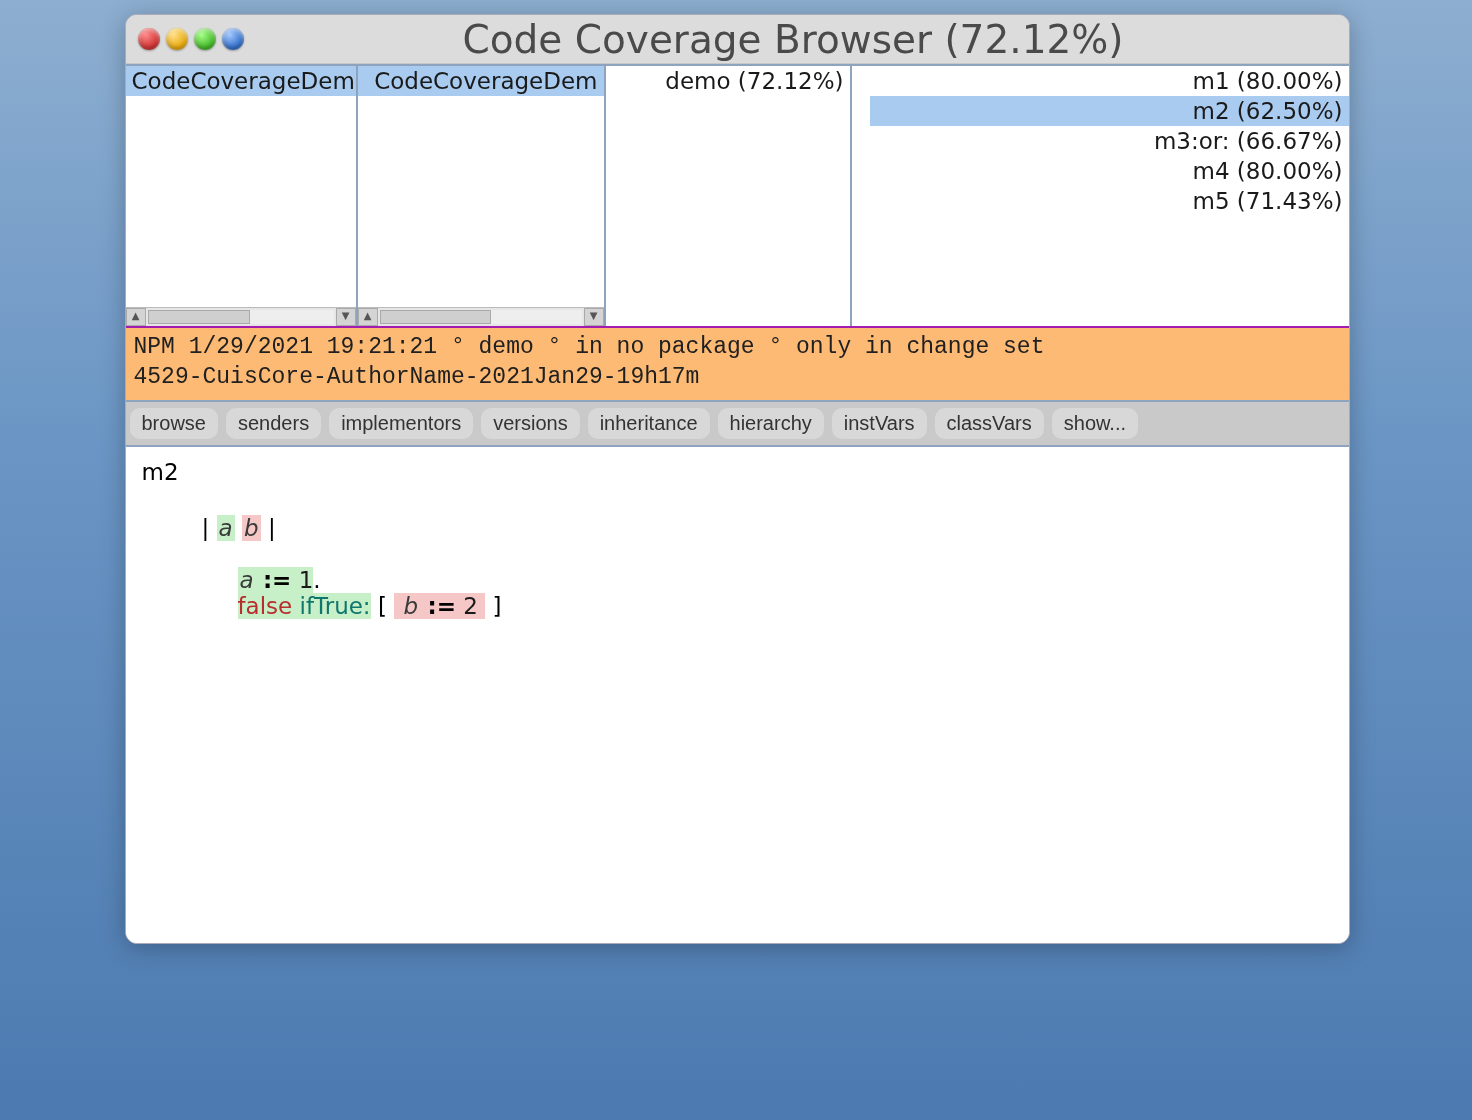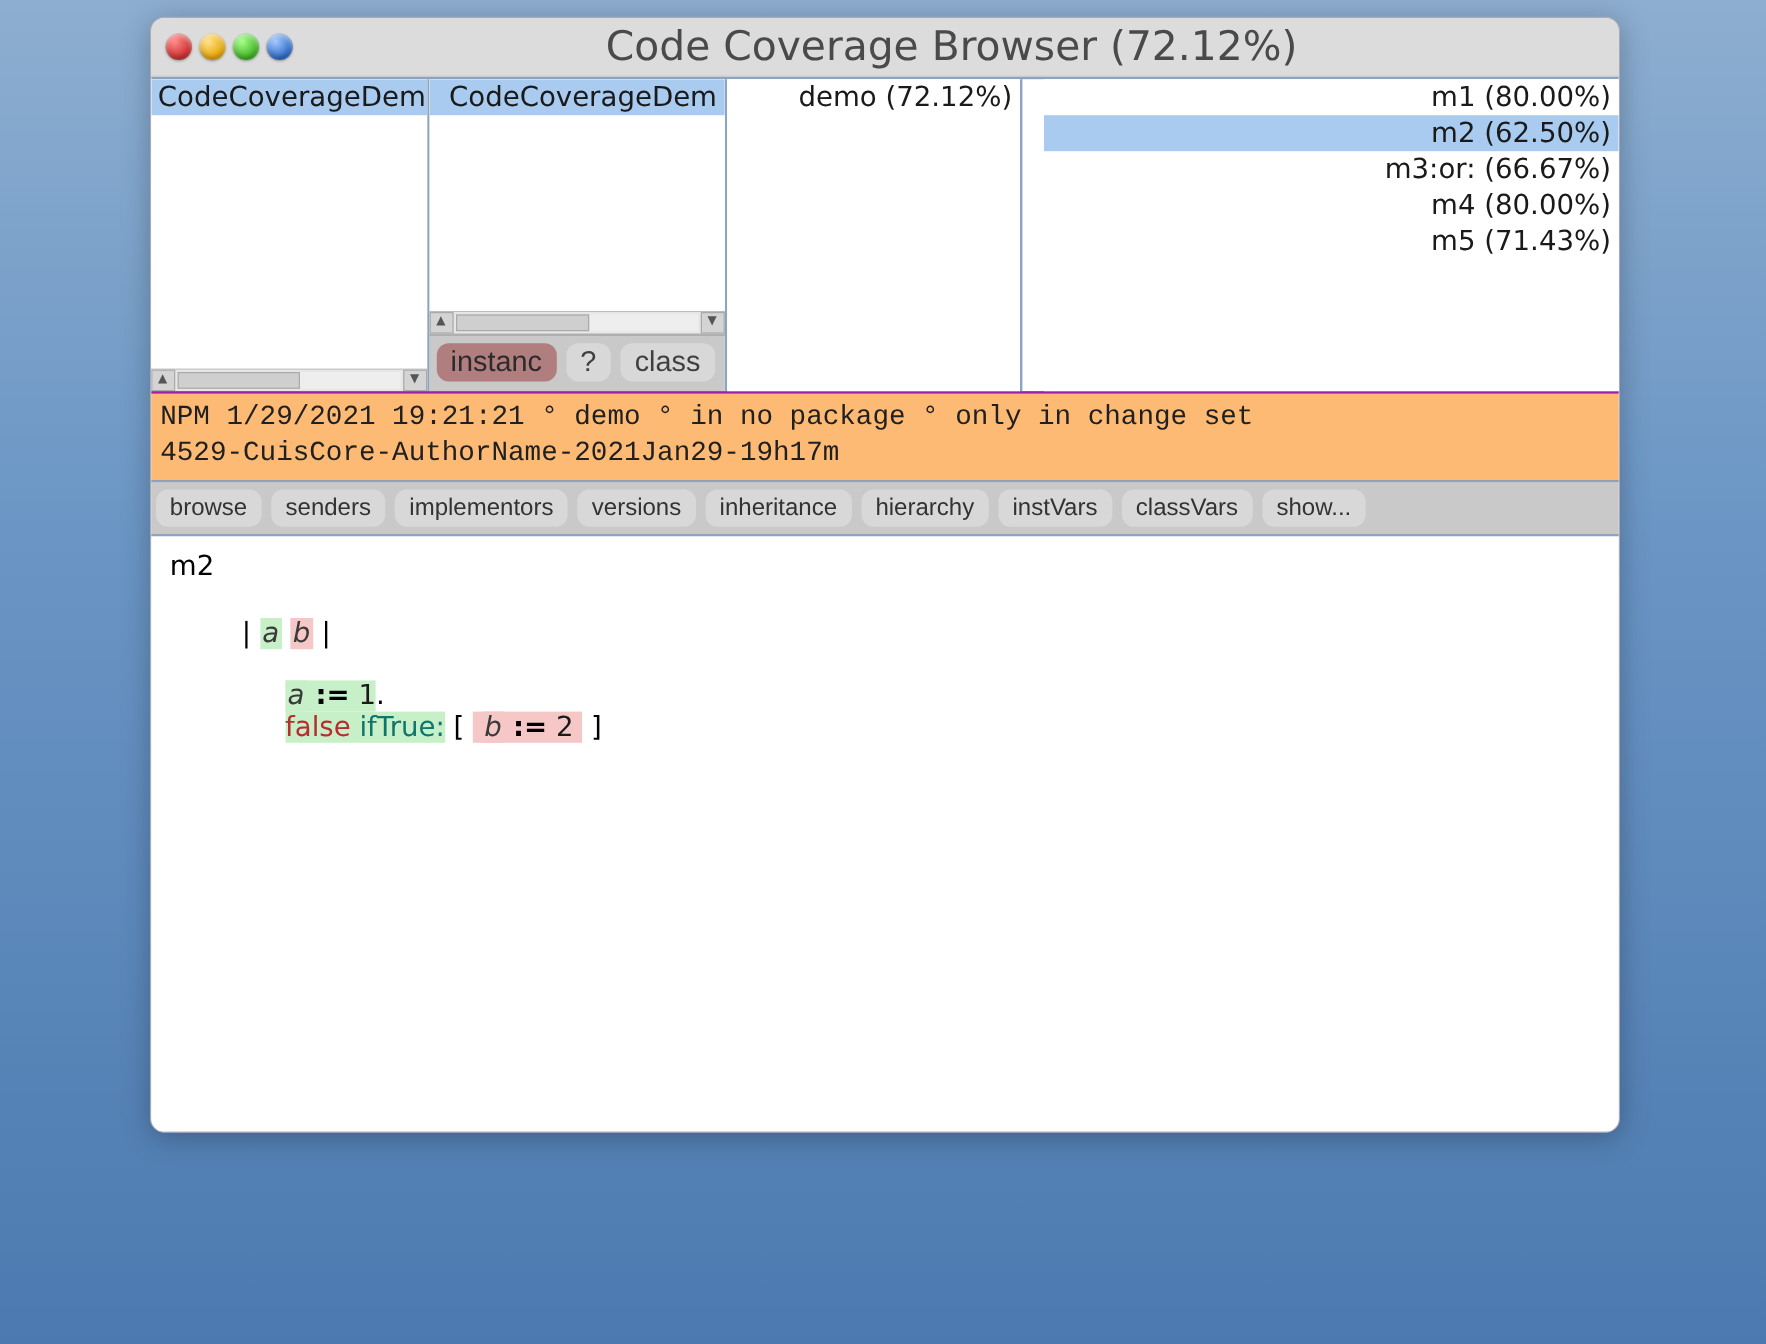--- a/index.html
+++ b/index.html
@@ -8,21 +8,21 @@
             -webkit-font-smoothing:antialiased;}
   .outer{padding:14px 14px 30px 14px;box-sizing:border-box;width:1251px;height:972px;margin:0 auto;position:relative;top:0;}
   .window{width:100%;height:100%;background:#e6e6e6;border-radius:12px;box-shadow:0 4px 24px rgba(0,0,0,.25);display:flex;flex-direction:column;overflow:hidden;border:1px solid #aab;}
   
   .titlebar{height:48px;display:flex;align-items:center;background:#dcdcdc;color:#5a5a5a;padding:0 12px;gap:6px;border-bottom:1px solid #c7c7c7;}
   .tb-btn{width:22px;height:22px;border-radius:50%;box-shadow:inset 0 2px 4px rgba(255,255,255,.6),inset 0 -2px 4px rgba(0,0,0,.3),0 1px 2px rgba(0,0,0,.3);}
   .close{background:radial-gradient(circle at 35% 30%,#ff8a8a,#cc2b2b 70%);}
   .min  {background:radial-gradient(circle at 35% 30%,#ffe18a,#e6a400 70%);}
   .max  {background:radial-gradient(circle at 35% 30%,#a6ff8a,#3bb21f 70%);}
   .menu {background:radial-gradient(circle at 35% 30%,#a3c8ff,#2968c4 70%);}
-  .title{flex:1;text-align:center;font-size:34px;color:#4a4a4a;}
+  .title{flex:1;text-align:center;font-size:39px;color:#4a4a4a;}
   
   .panes{display:flex;border-top:2px solid #8ea3bd;height:260px;background:#fff;}
   .pane{border-right:2px solid #8ea3bd;display:flex;flex-direction:column;min-width:0;}
   .pane:last-child{border-right:none;margin-left:18px;}
   .p-packages{width:230px;}
   .p-classes {width:246px;}
   .p-protocols{flex:0 0 244px;}  
   .p-methods{flex:1;}
   .listwrap{flex:1;overflow:hidden;background:#fff;position:relative;}
   .list{list-style:none;margin:0;padding:0;}
@@ -94,25 +94,20 @@
             <li class="sel">CodeCoverageDem</li>
           </ul>
         </div>
         <div class="hscroll">
           <div class="sb-btn">▲</div>
           <div class="sb-track">
               <div class="sb-thumb" style="left:0;width:55%;"></div>
             </div>
           <div class="sb-btn">▼</div>
         </div>
-        <div class="togglebar">
-          <button class="togglebtn active">instanc</button>
-          <button class="togglebtn">?</button>
-          <button class="togglebtn">class</button>
-        </div>
       </div>
 
       <div class="pane p-protocols">
         <div class="listwrap">
           <ul class="list">
             <li>demo (72.12%)</li>
           </ul>
         </div>
       </div>
 

